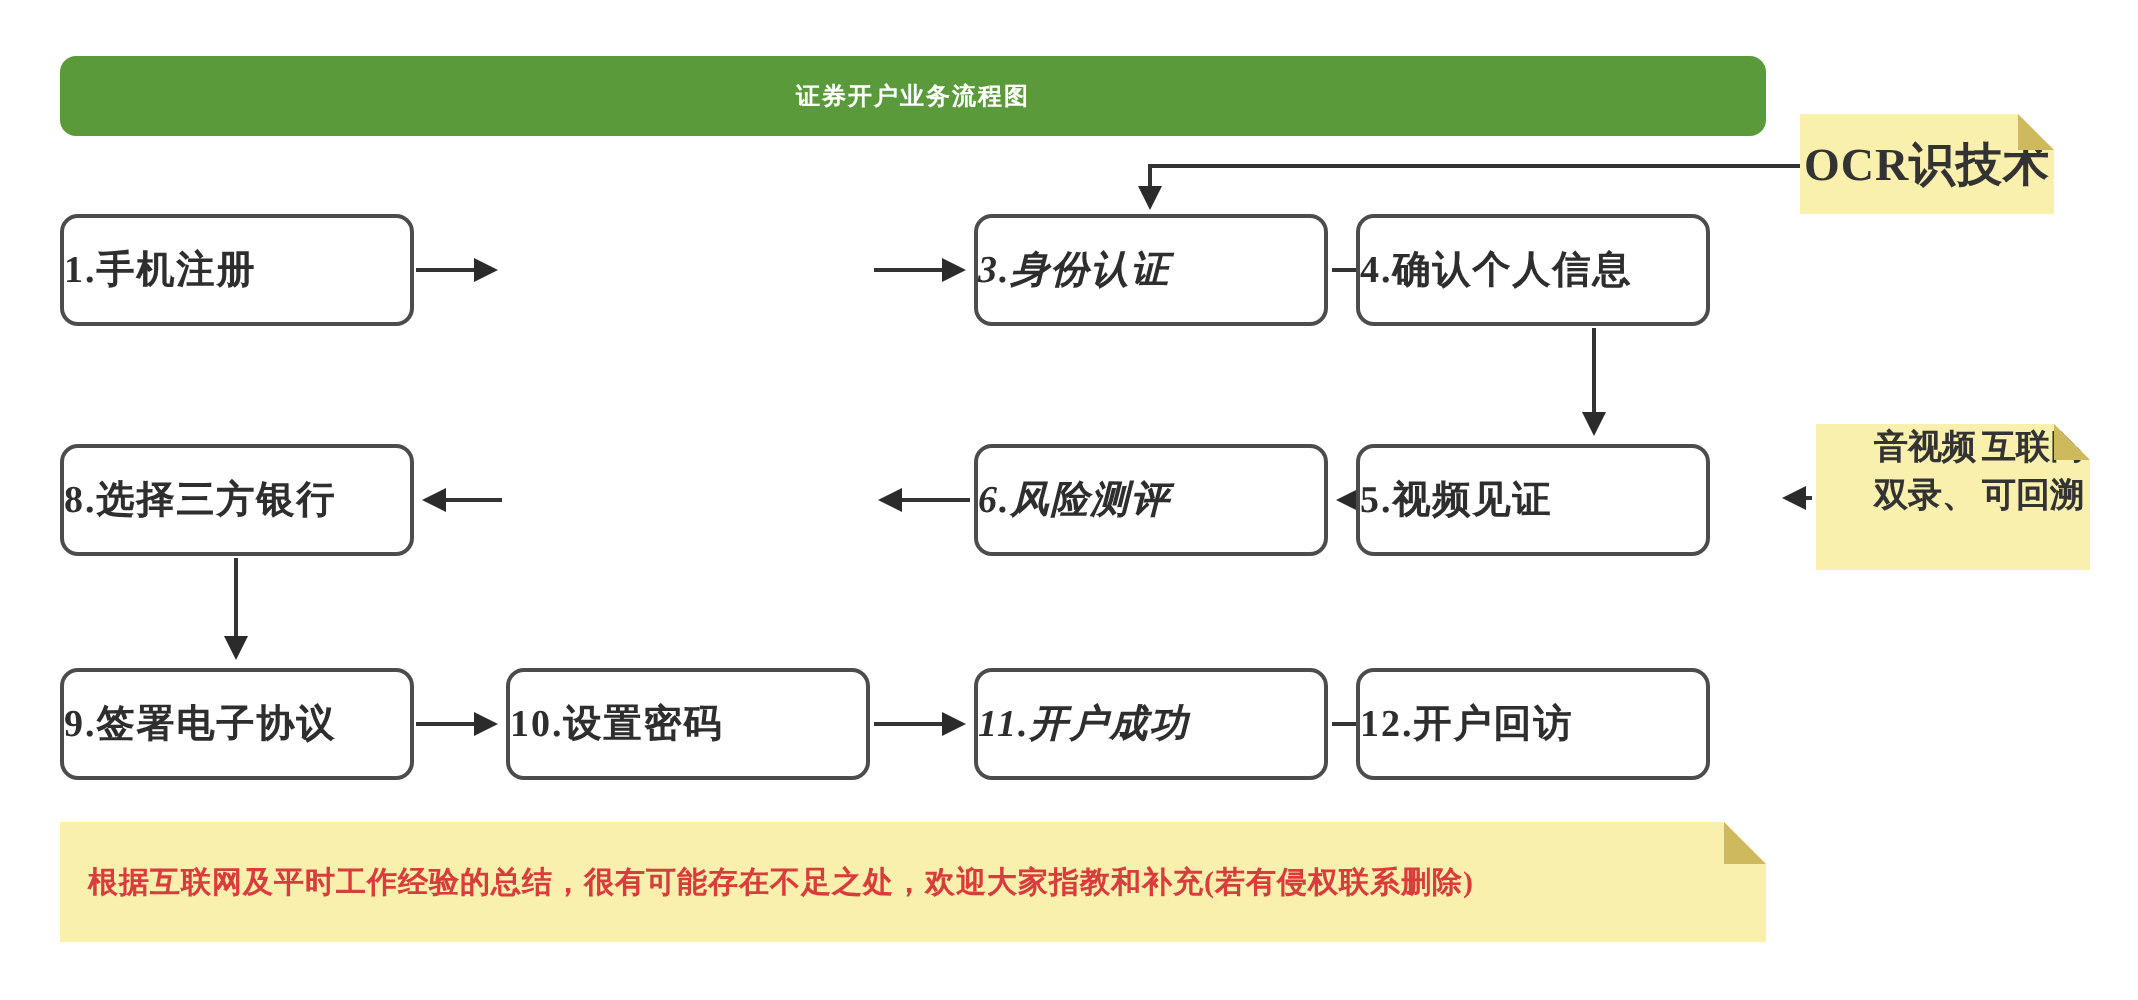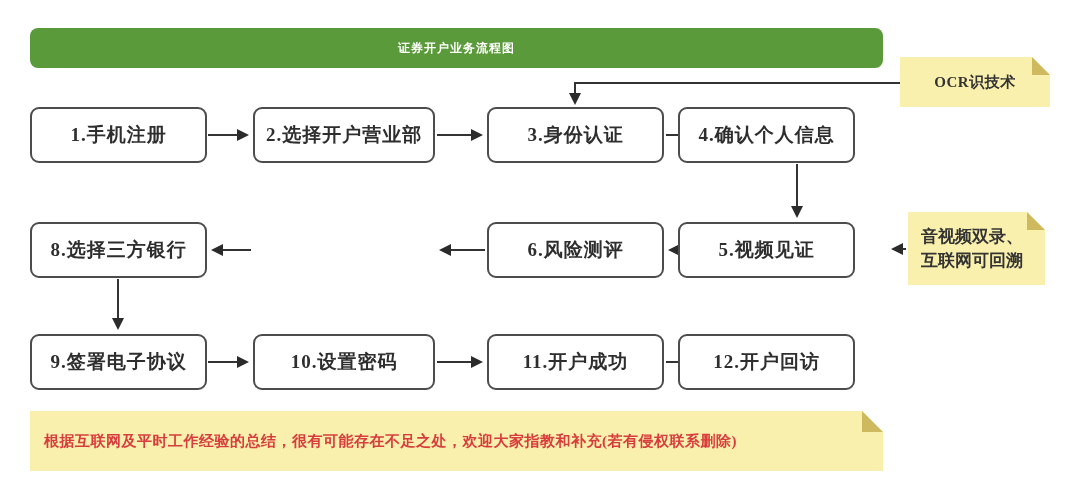--- a/index.html
+++ b/index.html
@@ -11,41 +11,41 @@
     position:absolute;left:30px;top:28px;width:853px;height:40px;
     background:#5b9a3b;border-radius:8px;
     color:#ffffff;font-weight:700;font-size:12px;letter-spacing:1px;
     display:flex;align-items:center;justify-content:center;
   }
 
   
   .fbox{
     position:absolute;height:56px;box-sizing:border-box;
     background:#ffffff;border:2px solid #4c4c4c;border-radius:9px;
-    display:flex;align-items:center;justify-content:center;
+    display:flex;align-items:center;justify-content:flex-start;
     font-weight:700;font-size:19px;color:#2e2e2e;letter-spacing:1px;
     white-space:nowrap;
   }
   .r1{top:107px;} .r2{top:222px;} .r3{top:334px;}
   .c1{left:30px;width:177px;} .c2{left:253px;width:182px;}
-  .c3{left:487px;width:177px;} .c4{left:678px;width:177px;}
+  .c3{left:487px;width:177px;font-style:italic;} .c4{left:678px;width:177px;}
 
   
   .note{
     position:absolute;background:#faf0ad;color:#333333;
     font-weight:700;box-sizing:border-box;
   }
   .note .fold-cut{position:absolute;top:0;right:0;width:18px;height:18px;background:#ffffff;
     clip-path:polygon(0 0,100% 0,100% 100%);}
   .note .fold-flap{position:absolute;top:0;right:0;width:18px;height:18px;background:#cfb95f;
     clip-path:polygon(0 0,100% 100%,0 100%);}
-  .note-ocr{left:900px;top:57px;width:150px;height:50px;font-size:15px;
+  .note-ocr{left:900px;top:57px;width:127px;height:50px;font-size:23px;
     display:flex;align-items:center;justify-content:center;letter-spacing:0.5px;}
   .note-video{left:908px;top:212px;width:137px;height:73px;font-size:17px;
-    display:flex;flex-direction:column;justify-content:center;padding-left:13px;line-height:1.4;}
+    display:flex;flex-direction:row;justify-content:center;padding-left:29px;line-height:1.4;}
   .note-footer{left:30px;top:411px;width:853px;height:60px;font-size:15px;
     display:flex;align-items:center;padding:16px 14px;color:#d83d3d;letter-spacing:0.5px;}
   .note-footer .fold-cut,.note-footer .fold-flap{width:21px;height:21px;}
 
   
   #connectors{position:absolute;left:0;top:0;width:1069px;height:500px;pointer-events:none;}
 </style>
 </head>
 <body>
 
@@ -78,23 +78,20 @@
 
     <line x1="118" y1="279" x2="118" y2="328" stroke="#333" stroke-width="2" marker-end="url(#ah)"></line>
 
     <line x1="208" y1="362" x2="247" y2="362" stroke="#333" stroke-width="2" marker-end="url(#ah)"></line>
     <line x1="437" y1="362" x2="481" y2="362" stroke="#333" stroke-width="2" marker-end="url(#ah)"></line>
     <line x1="666" y1="362" x2="704" y2="362" stroke="#333" stroke-width="2" marker-end="url(#ah)"></line>
   </svg>
 
   <div class="fbox r1 c1">
       <span>1.手机注册</span>
-    </div>
-  <div class="fbox r1 c2">
-      <span>2.选择开户营业部</span>
     </div>
   <div class="fbox r1 c3">
       <span>3.身份认证</span>
     </div>
   <div class="fbox r1 c4">
       <span>4.确认个人信息</span>
     </div>
 
   <div class="fbox r2 c1">
       <span>8.选择三方银行</span>

